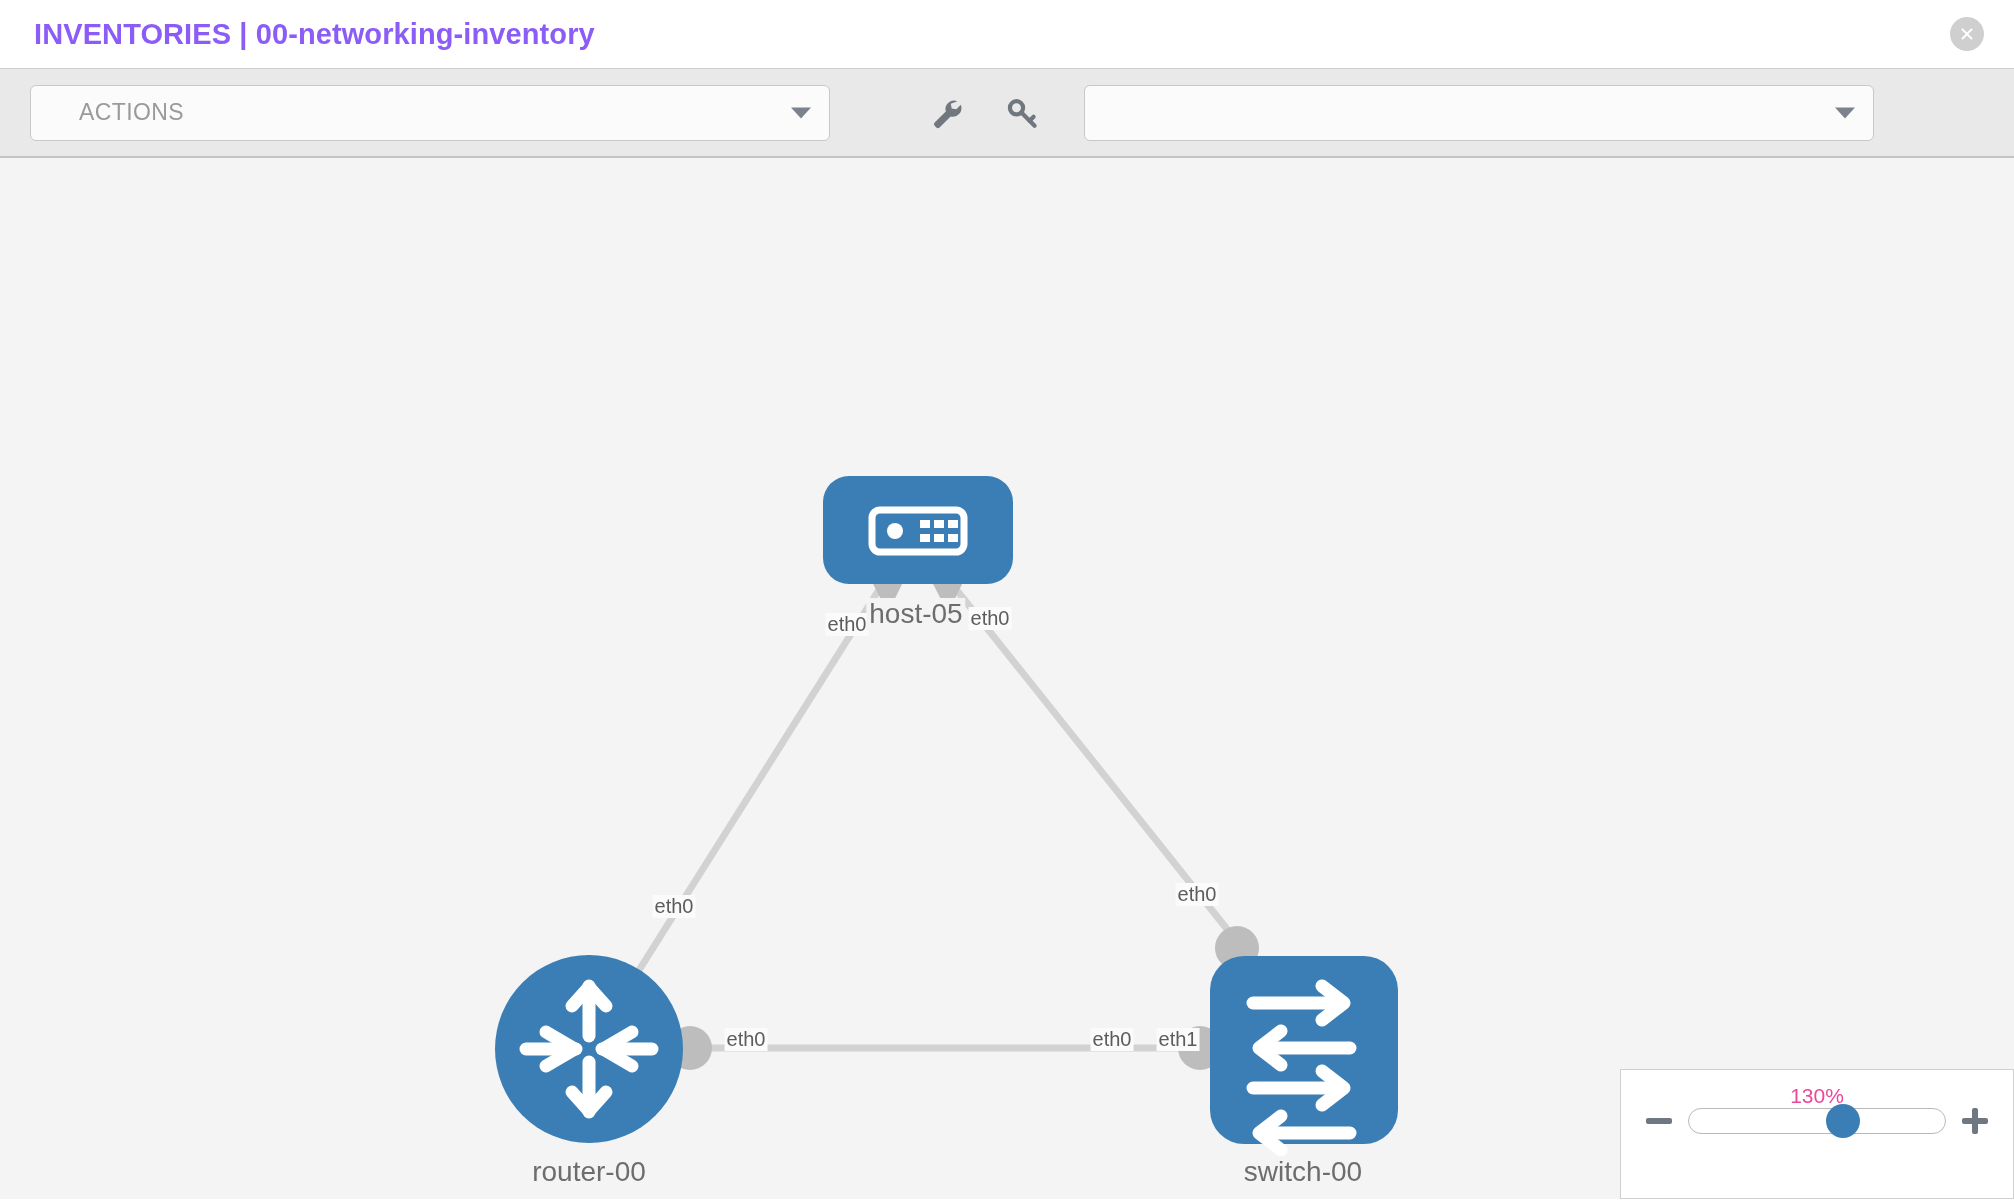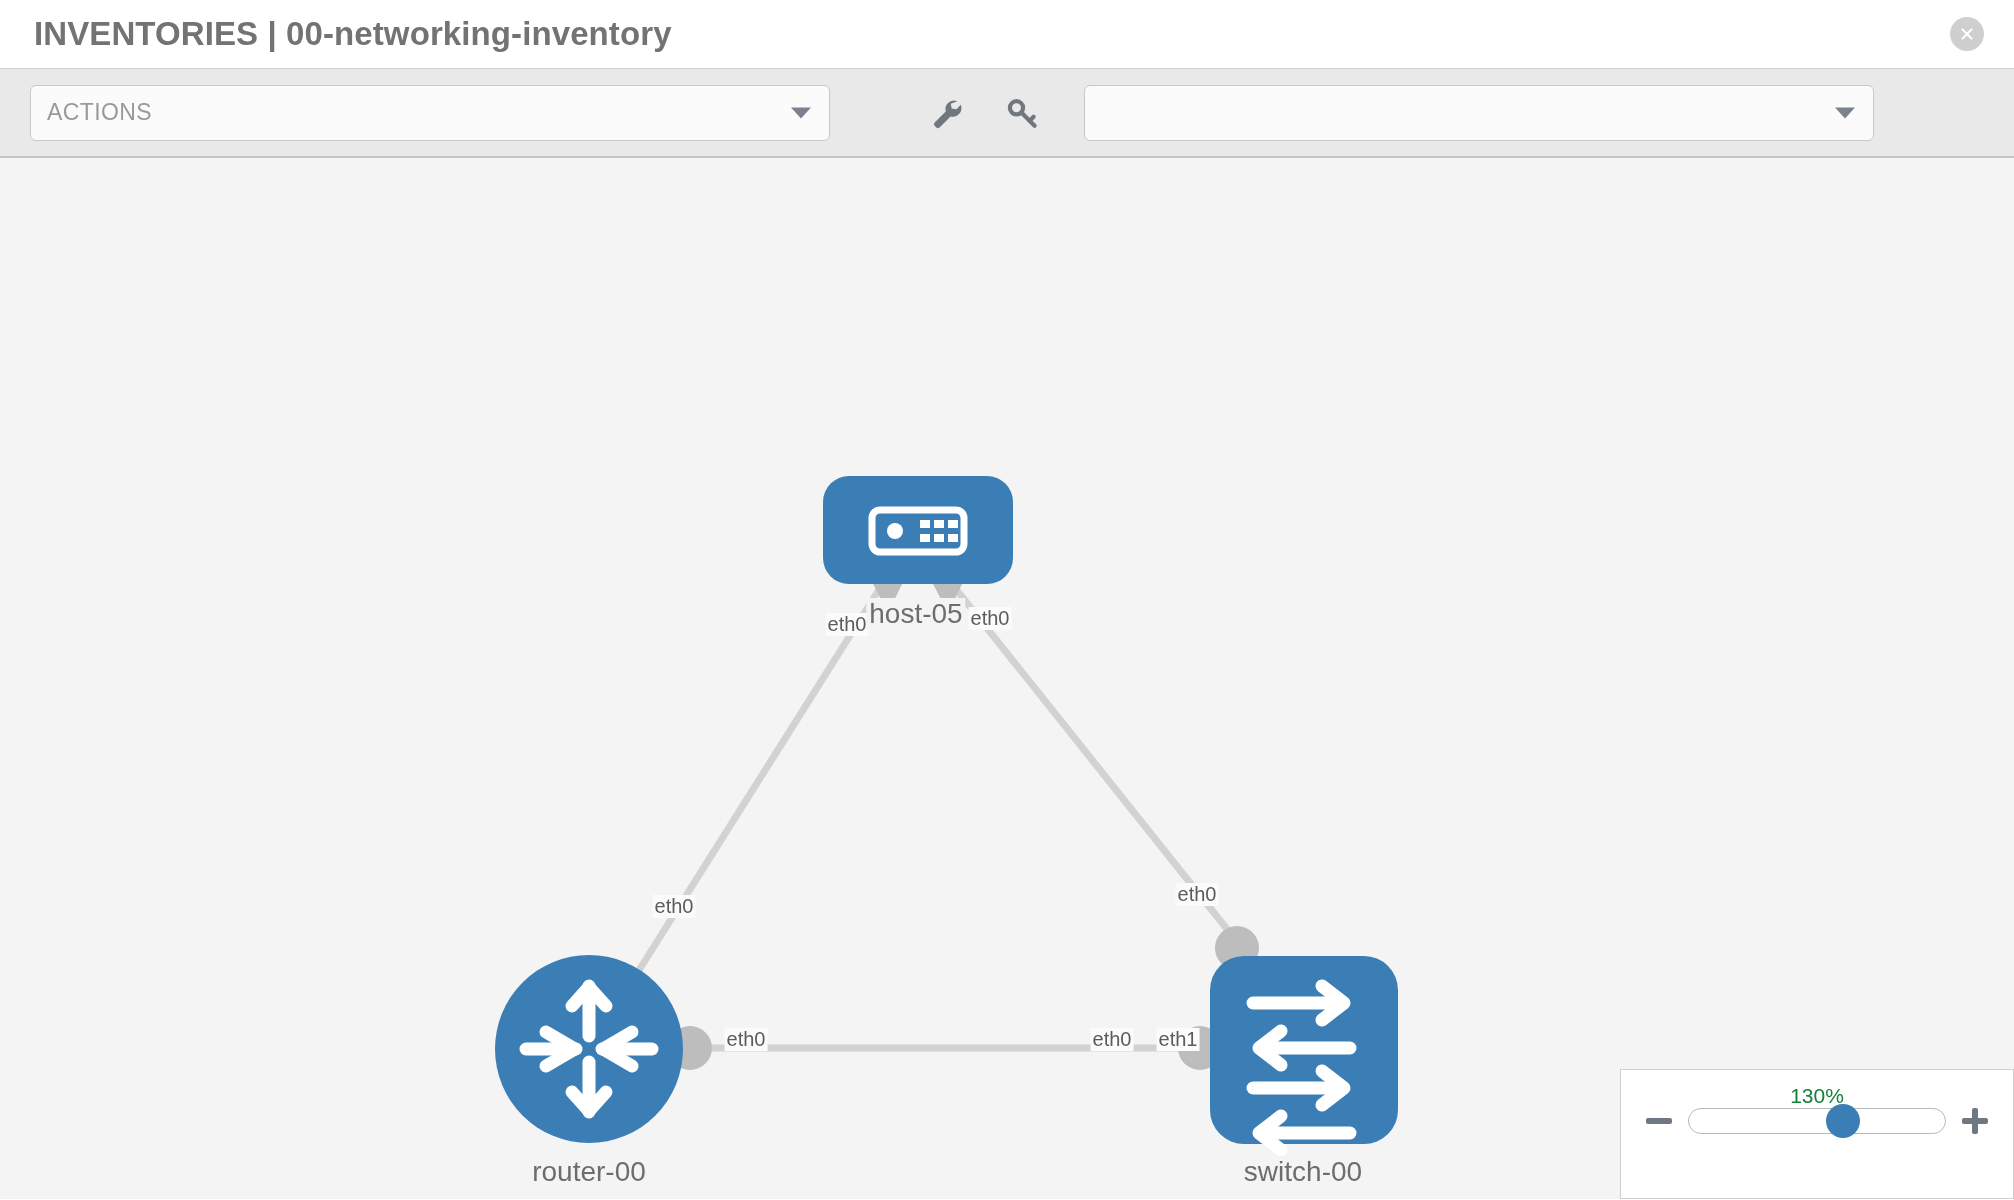--- a/index.html
+++ b/index.html
@@ -13,23 +13,23 @@
   
   .header {
     position: relative;
     height: 68px;
     background: #ffffff;
     display: flex;
     align-items: center;
     padding: 0 34px;
   }
   .page-title {
-    font-size: 33px;
+    font-size: 29px;
     font-weight: bold;
-    color: #737373;
+    color: #8b5cf6;
     letter-spacing: .1px;
     white-space: nowrap;
   }
   .close-btn {
     position: absolute;
     right: 30px; top: 50%;
     transform: translateY(-50%);
     width: 34px; height: 34px;
     border-radius: 50%;
     background: #cfcfcf;
@@ -58,20 +58,21 @@
     border-radius: 6px;
     display: flex;
     align-items: center;
     padding: 0 16px;
     cursor: pointer;
   }
   .select-field .val {
     font-size: 23px;
     color: #9a9a9a;
     letter-spacing: .4px;
+    margin-left: 32px;
   }
   .caret {
     position: absolute;
     right: 18px; top: 50%;
     transform: translateY(-50%);
     width: 0; height: 0;
     border-left: 10px solid transparent;
     border-right: 10px solid transparent;
     border-top: 11px solid #7c828d;
   }
@@ -141,21 +142,21 @@
     width: 394px; height: 130px;
     background: #ffffff;
     border: 1px solid #d0d0d0;
     display: flex;
     flex-direction: column;
     align-items: center;
     padding-top: 14px;
   }
   .zoom-value {
     font-size: 21px;
-    color: #15803d;
+    color: #ec4899;
   }
   .zoom-row {
     display: flex;
     align-items: center;
     gap: 16px;
   }
   .zoom-btn {
     width: 26px; height: 26px;
     position: relative;
     cursor: pointer;

